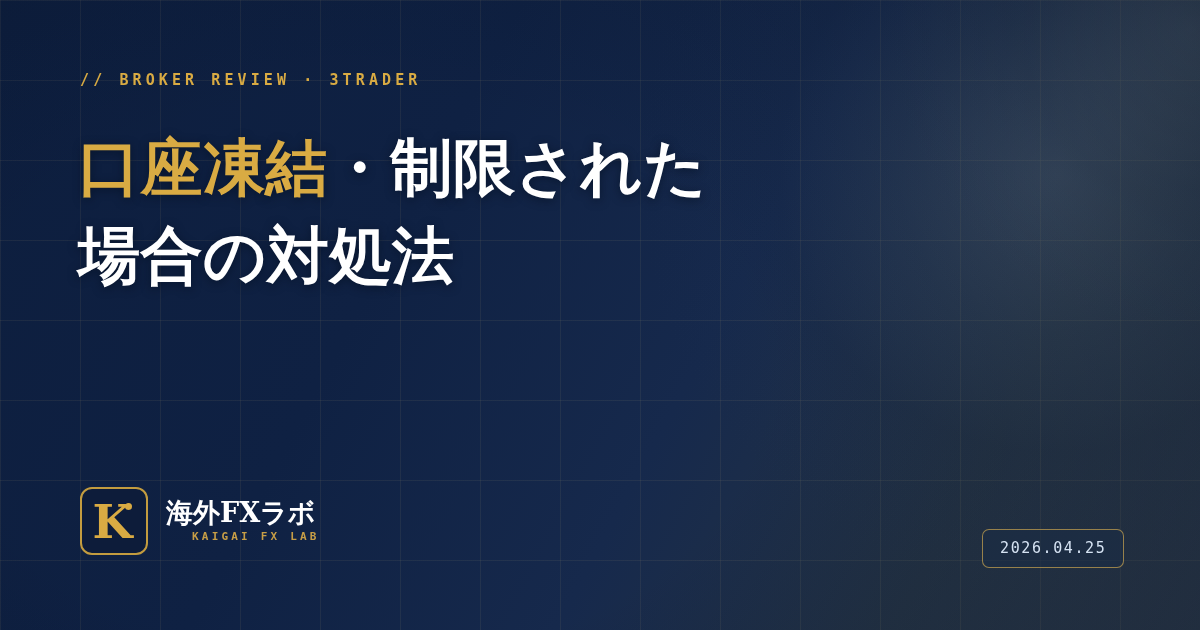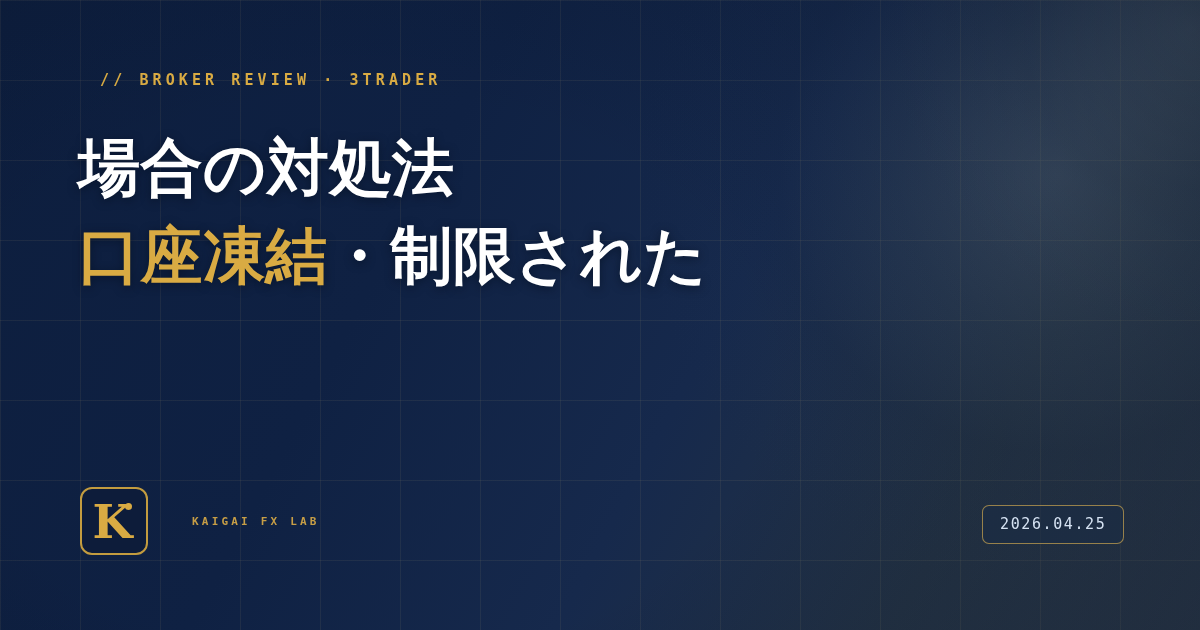--- a/index.html
+++ b/index.html
@@ -79,21 +79,20 @@
   .eyebrow {
     position: absolute;
     left: 80px;
     top: 71px;
     font-family: "DejaVu Sans Mono", "Liberation Mono", monospace;
     font-size: 15px;
     font-weight: 700;
     letter-spacing: 4.1px;
     color: #d9ab43;
     white-space: nowrap;
-    padding-left: 20px;
   }
 
   .title {
     position: absolute;
     left: 78px;
     top: 124px;
     width: 880px;
   }
   .title-line {
     font-family: "DejaVu Serif", "Liberation Serif", serif;
@@ -173,21 +172,21 @@
     letter-spacing: 3.2px;
     color: #c79e46;
     white-space: nowrap;
     margin-left: 26px;
   }
 
   
   .date-badge {
     position: absolute;
     left: 982px;
-    top: 505px;
+    top: 529px;
     padding: 9px 17px 10px 17px;
     border: 1px solid rgba(186,154,78,0.78);
     border-radius: 7px;
     background: rgba(25,43,70,0.55);
     font-family: "DejaVu Sans Mono", "Liberation Mono", monospace;
     font-size: 15px;
     letter-spacing: 1.6px;
     color: #d6e3f3;
     white-space: nowrap;
     box-sizing: border-box;
@@ -202,30 +201,31 @@
   <div class="bg-glow"></div>
   <div class="bg-glow-2"></div>
   <div class="bg-grid"></div>
   <div class="bg-vignette"></div>
 
   <div class="content">
 
     <div class="eyebrow">// BROKER REVIEW · 3TRADER</div>
 
     <div class="title">
+      <div class="title-line"><span class="title-accent">口座凍結</span><span>・制限された</span></div>
       <div class="title-line">場合の対処法</div>
-      <div class="title-line"><span class="title-accent">口座凍結</span><span>・制限された</span></div>
     </div>
 
     <div class="brand">
       <div class="brand-mark">
         <div class="brand-mark-letter">K</div>
         <div class="brand-mark-dot"></div>
       </div>
       <div class="brand-text">
+        <div class="brand-name">海外FXラボ</div>
         <div class="brand-romaji">KAIGAI FX LAB</div>
       </div>
     </div>
 
     <div class="date-badge">2026.04.25</div>
 
   </div>
 </div>
 
 </body></html>

